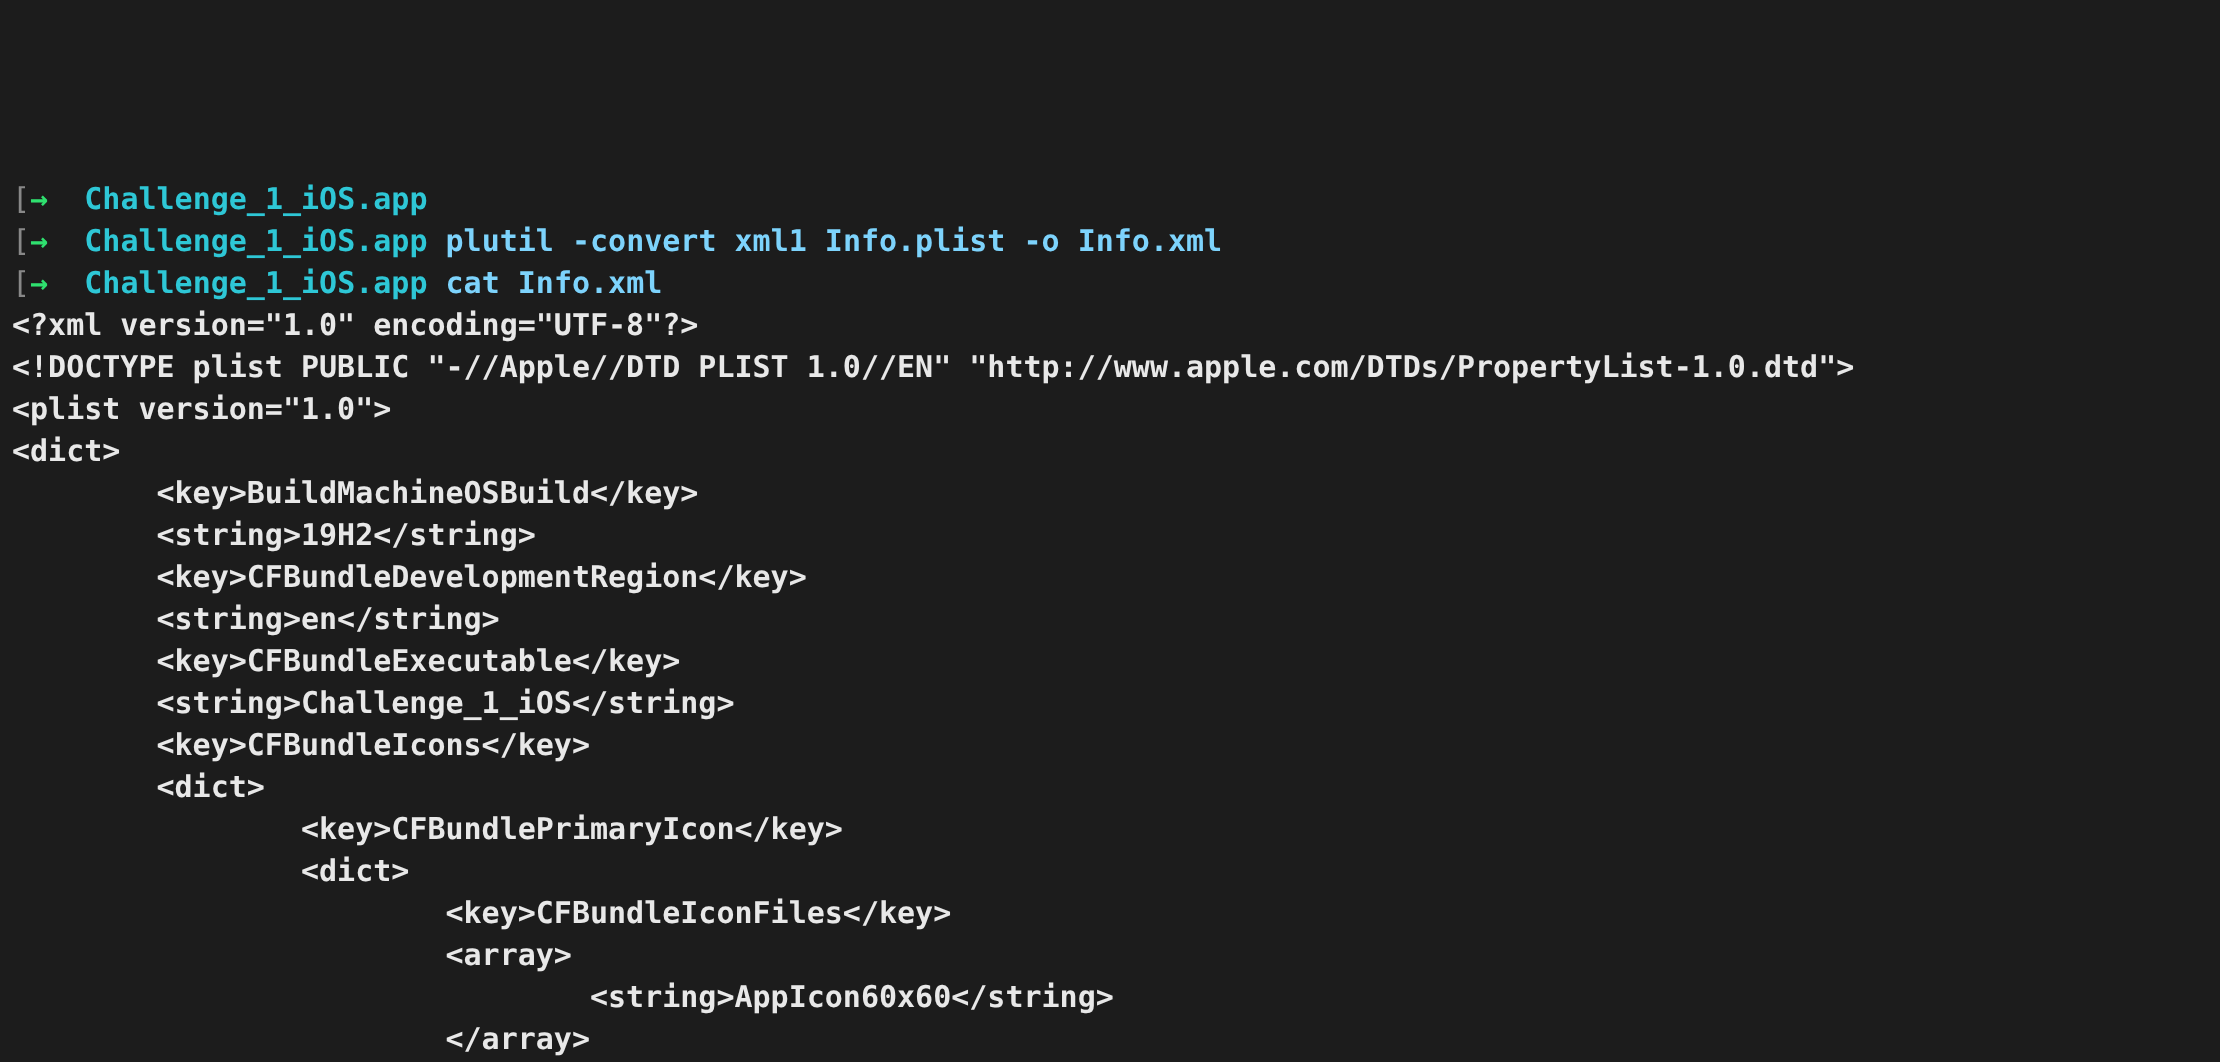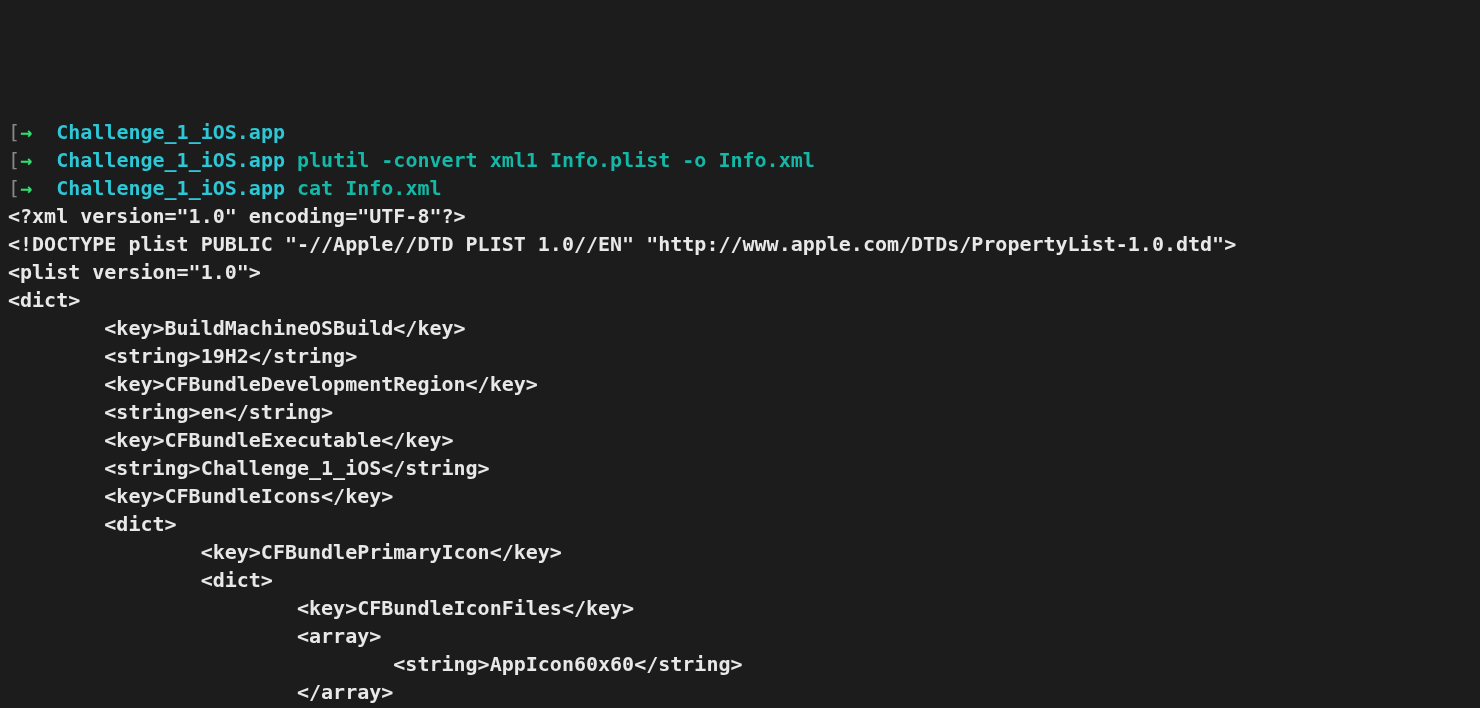--- a/index.html
+++ b/index.html
@@ -13,21 +13,21 @@
       font-weight: 600;
       width: 1480px;
       height: 708px;
       overflow: hidden;
       white-space: pre;
     }
     .line { display: block; }
     .bracket { color: #888888; font-weight: normal; }
     .arrow { color: #2fe06f; font-weight: bold; }
     .prompt-dir { color: #2ec7d6; font-weight: bold; }
-    .cmd { color: #14b8a6; }
+    .cmd { color: #7dd3fc; }
     .output { color: #e8e8e8; font-weight: 600; }
   </style>
 </head>
 <body>
 
 
 
 <div id="terminal"><span class="line"><span class="bracket">[</span><span class="arrow">→</span><span>  </span><span class="prompt-dir">Challenge_1_iOS.app</span></span><span class="line"><span class="bracket">[</span><span class="arrow">→</span><span>  </span><span class="prompt-dir">Challenge_1_iOS.app</span><span> </span><span class="cmd">plutil -convert xml1 Info.plist -o Info.xml</span></span><span class="line"><span class="bracket">[</span><span class="arrow">→</span><span>  </span><span class="prompt-dir">Challenge_1_iOS.app</span><span> </span><span class="cmd">cat Info.xml</span></span><span class="line output">&lt;?xml version="1.0" encoding="UTF-8"?&gt;</span><span class="line output">&lt;!DOCTYPE plist PUBLIC "-//Apple//DTD PLIST 1.0//EN" "http://www.apple.com/DTDs/PropertyList-1.0.dtd"&gt;</span><span class="line output">&lt;plist version="1.0"&gt;</span><span class="line output">&lt;dict&gt;</span><span class="line output">        &lt;key&gt;BuildMachineOSBuild&lt;/key&gt;</span><span class="line output">        &lt;string&gt;19H2&lt;/string&gt;</span><span class="line output">        &lt;key&gt;CFBundleDevelopmentRegion&lt;/key&gt;</span><span class="line output">        &lt;string&gt;en&lt;/string&gt;</span><span class="line output">        &lt;key&gt;CFBundleExecutable&lt;/key&gt;</span><span class="line output">        &lt;string&gt;Challenge_1_iOS&lt;/string&gt;</span><span class="line output">        &lt;key&gt;CFBundleIcons&lt;/key&gt;</span><span class="line output">        &lt;dict&gt;</span><span class="line output">                &lt;key&gt;CFBundlePrimaryIcon&lt;/key&gt;</span><span class="line output">                &lt;dict&gt;</span><span class="line output">                        &lt;key&gt;CFBundleIconFiles&lt;/key&gt;</span><span class="line output">                        &lt;array&gt;</span><span class="line output">                                &lt;string&gt;AppIcon60x60&lt;/string&gt;</span><span class="line output">                        &lt;/array&gt;</span><span class="line output">                        &lt;key&gt;CFBundleIconName&lt;/key&gt;</span></div>
 
 

